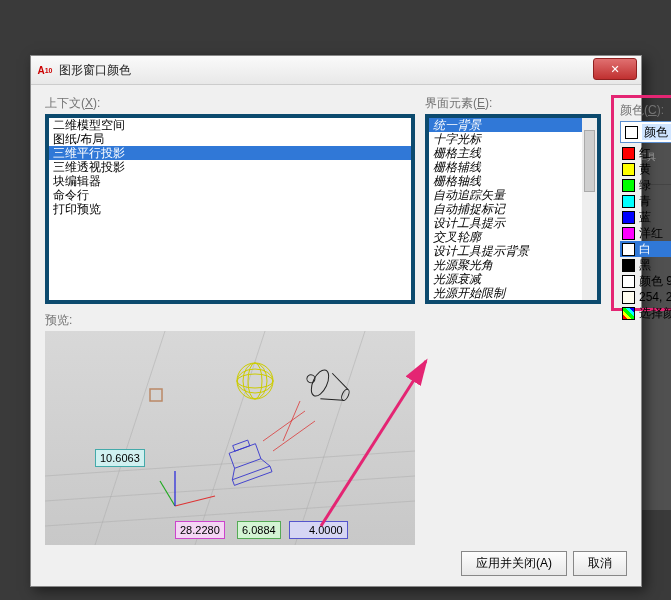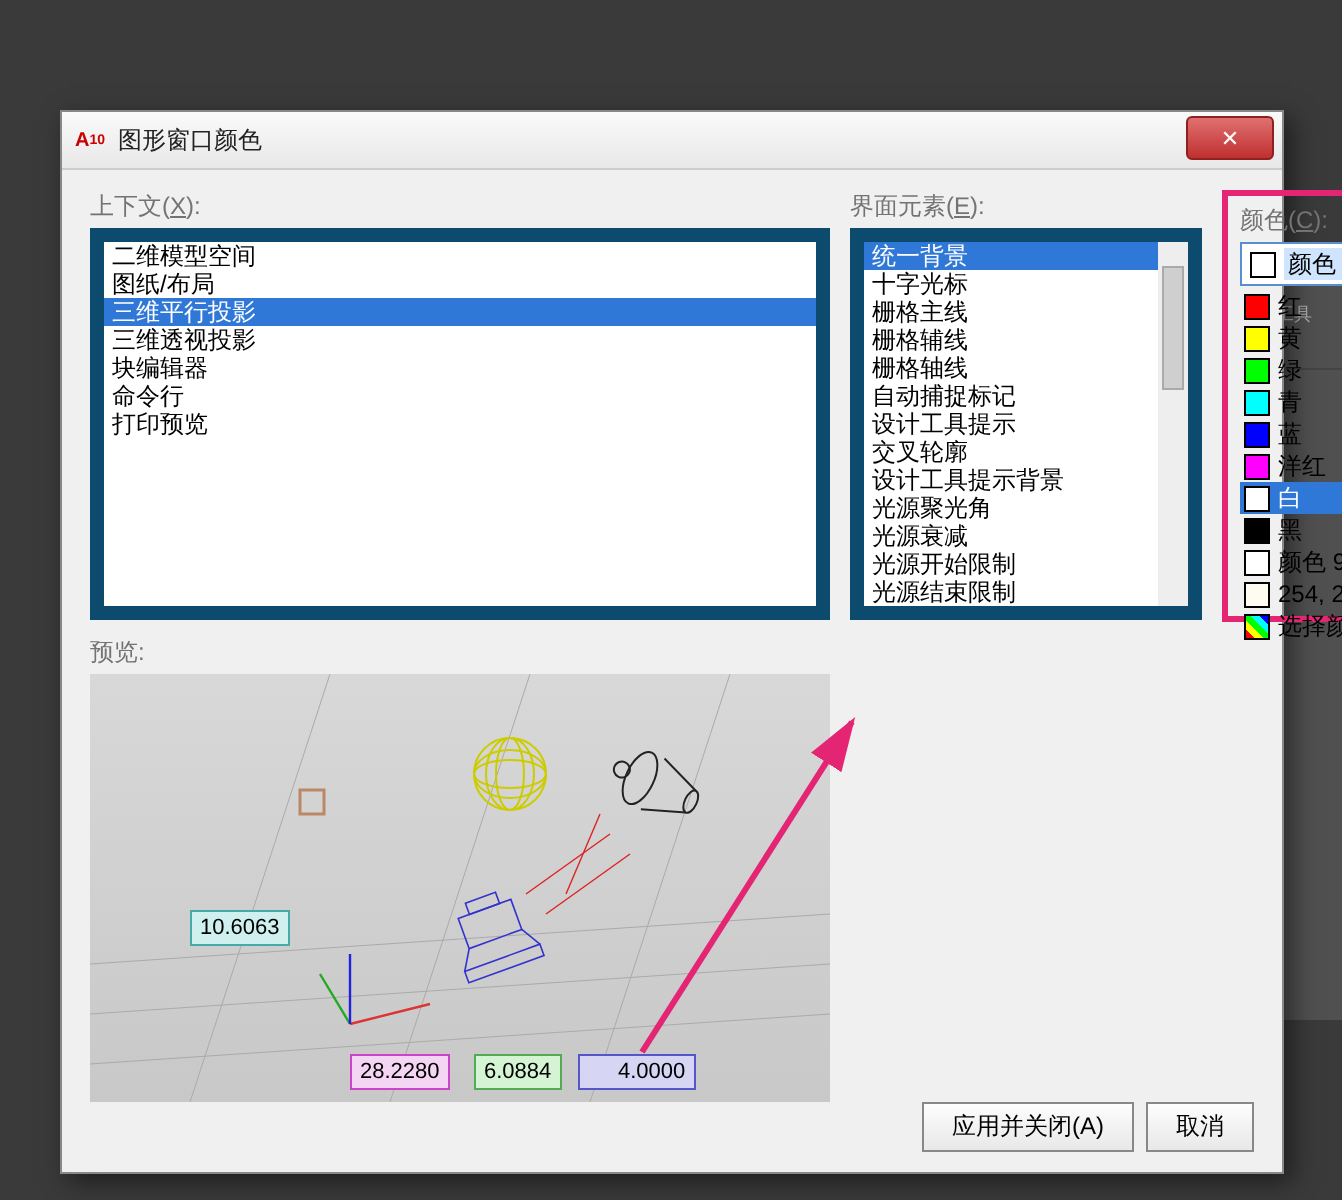--- a/index.html
+++ b/index.html
@@ -56,30 +56,30 @@
   display: flex;
   gap: 10px;
   position: relative;
 }
 .col-left { flex: 0 0 162px; }
 .col-mid { flex: 0 0 176px; }
 .col-right { flex: 0 0 205px; }
 .label { color: #737373; margin-bottom: 2px; display: block; }
 .label u { text-decoration: underline; }
 .listbox {
-  border: 7px solid #0c4a6e;
+  border: 4px solid #0c4a6e;
   background: #fff;
   height: 182px;
   overflow: hidden;
   font-size: 12px;
   line-height: 14px;
 }
 .listbox .item { padding: 0 4px; white-space: nowrap; }
 .listbox .item.sel { background: #3078d7; color: #fff; }
-.listbox.mid { position: relative; }
+.listbox.mid { position: relative; font-style: italic; }
 .scrollbar {
   position: absolute; right: 0; top: 0; bottom: 0; width: 15px;
   background: #eee;
 }
 .thumb { position: absolute; top: 12px; left: 2px; right: 2px; height: 60px; background: #cfcfcf; border: 1px solid #aaa; }
 
 .preview-label { margin-top: 8px; display: block; }
 .preview {
   margin-top: 2px;
   width: 370px; height: 214px;
@@ -252,20 +252,21 @@
     <div class="col-mid">
       <span class="label">
         <span>界面元素(</span><u>E</u><span>):</span>
       </span>
       <div class="listbox mid" id="elem-list">
         <div class="item sel">统一背景</div>
           <div class="item">十字光标</div>
           <div class="item">栅格主线</div>
           <div class="item">栅格辅线</div>
           <div class="item">栅格轴线</div>
+          <div class="item">自动追踪矢量</div>
           <div class="item">自动捕捉标记</div>
           <div class="item">设计工具提示</div>
           <div class="item">交叉轮廓</div>
           <div class="item">设计工具提示背景</div>
           <div class="item">光源聚光角</div>
           <div class="item">光源衰减</div>
           <div class="item">光源开始限制</div>
           <div class="item">光源结束限制</div>
           <div class="scrollbar">
             <div class="thumb"></div>

